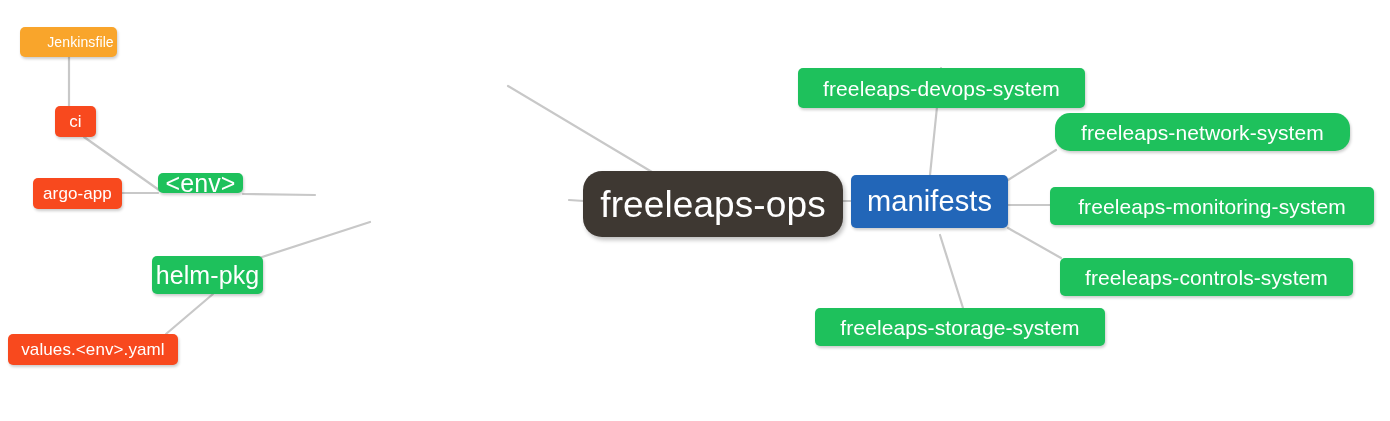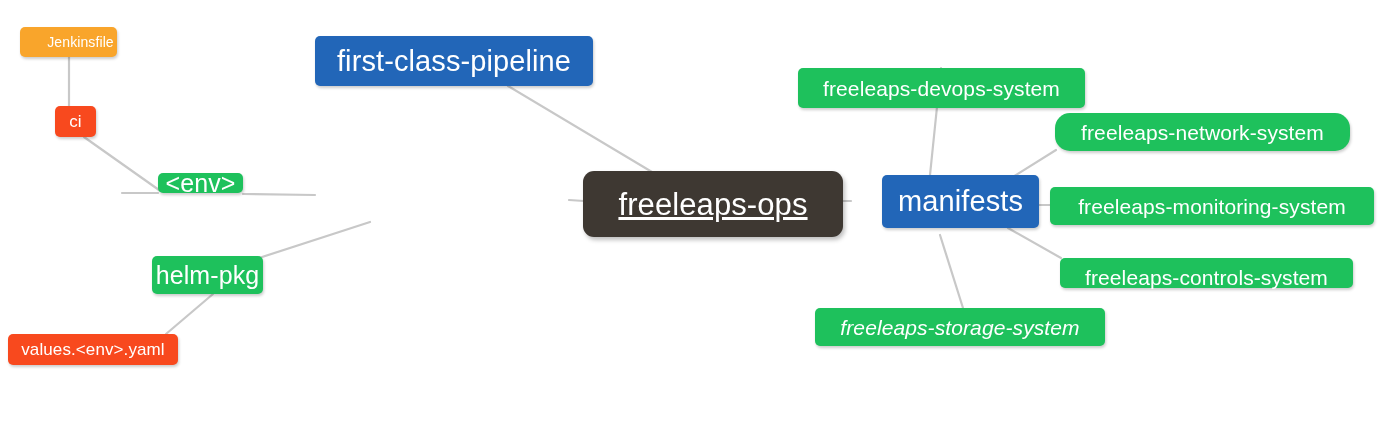--- a/index.html
+++ b/index.html
@@ -34,24 +34,23 @@
     justify-content: center;
     color: #ffffff;
     border-radius: 5px;
     white-space: nowrap;
     line-height: 1;
     box-shadow: 1px 2px 3px rgba(0,0,0,0.20);
     letter-spacing: 0.1px;
   }
   .node.root {
     background: #3e3832;
-    border-radius: 11px;
-    font-size: 31px;
+    border-radius: 19px;
+    font-size: 37px;
     box-shadow: 2px 3px 4px rgba(0,0,0,0.25);
-    text-decoration: underline;
   }
   .node.blue   { background: #2266b8; }
   .node.green  { background: #1ec15c; }
   .node.orange { background: #f9a52b; padding-left: 24px; }
   .node.red    { background: #f8491e; }
 
   .size-xl { font-size: 29px; }
   .size-lg { font-size: 25px; }
   .size-md { font-size: 21px; }
   .size-sm { font-size: 17px; }
@@ -92,41 +91,41 @@
       <path d="M 1008 228 L 1061 258"></path>
 
       <path d="M 940 235 L 963 308"></path>
     </g>
   </svg>
 
   <div class="node root" style="left:583px; top:171px; width:260px; height:66px;">
     <span>freeleaps-ops</span>
   </div>
 
-  <div class="node blue size-xl" style="left:315px; top:36px; width:278px; height:50px;">
-    <span>first-class-pipeline</span>
-  </div>
 
 
-  <div class="node blue size-xl" style="left:851px; top:175px; width:157px; height:53px;margin-left:31px;">
+  <div class="node blue size-xl" style="left:851px; top:175px; width:157px; height:53px;">
     <span>manifests</span>
   </div>
 
   <div class="node green size-lg" style="left:158px; top:173px; width:85px; height:20px;">
     <span>&lt;env&gt;</span>
   </div>
 
   <div class="node red size-sm" style="left:55px; top:106px; width:41px; height:31px;">
     <span>ci</span>
   </div>
 
   <div class="node orange size-xs" style="left:20px; top:27px; width:97px; height:30px;">
     <span>Jenkinsfile</span>
   </div>
 
+  <div class="node red size-sm" style="left:33px; top:178px; width:89px; height:31px;">
+    <span>argo-app</span>
+  </div>
 
   <div class="node green size-lg" style="left:152px; top:256px; width:111px; height:38px;">
     <span>helm-pkg</span>
   </div>
 
   <div class="node red size-sm" style="left:8px; top:334px; width:170px; height:31px;">
     <span>values.&lt;env&gt;.yaml</span>
   </div>
 
   <div class="node green size-md" style="left:798px; top:28px; width:287px; height:40px;margin-top:40px;">
@@ -134,21 +133,21 @@
   </div>
 
   <div class="node green size-md" style="left:1055px; top:113px; width:295px; height:38px;border-radius:15px;">
     <span>freeleaps-network-system</span>
   </div>
 
   <div class="node green size-md" style="left:1050px; top:187px; width:324px; height:38px;">
     <span>freeleaps-monitoring-system</span>
   </div>
 
-  <div class="node green size-md" style="left:1060px; top:258px; width:293px; height:30px;align-items:flex-end;">
+  <div class="node green size-md" style="left:1060px; top:258px; width:293px; height:38px;">
     <span>freeleaps-controls-system</span>
   </div>
 
-  <div class="node green size-md" style="left:815px; top:308px; width:290px; height:38px;font-style:italic;">
+  <div class="node green size-md" style="left:815px; top:308px; width:290px; height:38px;">
     <span>freeleaps-storage-system</span>
   </div>
 
 </div>
 
 </body></html>

